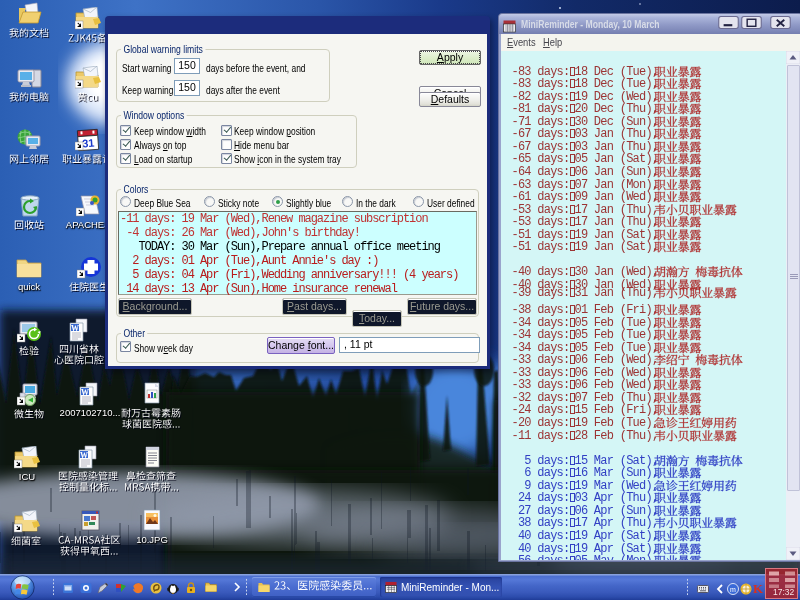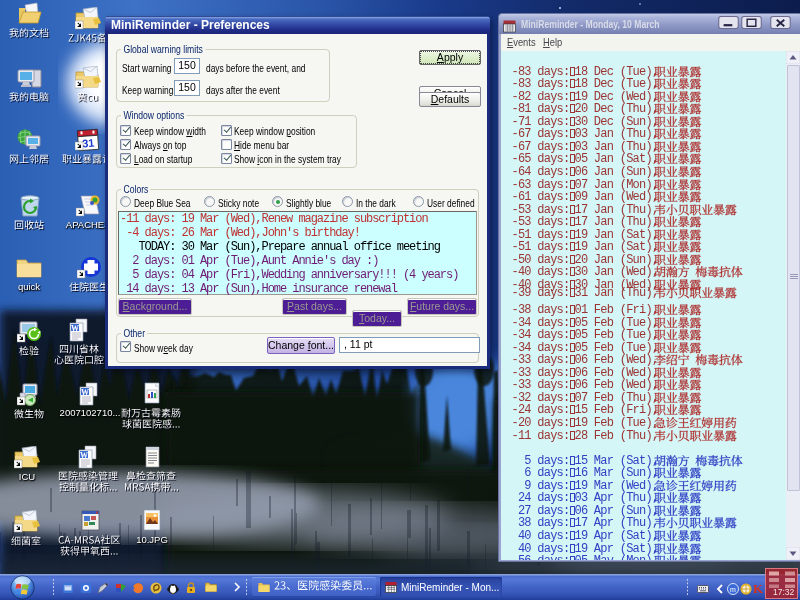--- a/index.html
+++ b/index.html
@@ -11,27 +11,27 @@
 #dlgtitle{position:absolute;left:0;top:0;right:0;height:18px;border-radius:4px 4px 0 0;
  background:linear-gradient(180deg,#0d2268 0%,#7a9ae0 8%,#4a6cc0 18%,#3a54ae 38%,#2b3d9a 60%,#202c86 80%,#1a2478 100%);
  color:#fff;font-size:12px;font-weight:bold;line-height:19px;padding-left:6px}
 #dlgface{position:absolute;left:3px;top:18px;width:379px;height:332px;background:#f6f6f2}
 .grp{position:absolute;border:1px solid #cfcfbe;border-radius:4px}
 .grplab{position:absolute;background:#f6f6f2;font-size:10.5px;color:#09266b;padding:0 3px;line-height:11px;transform:scaleX(0.82);transform-origin:0 0;white-space:nowrap}
 .lbl{position:absolute;font-size:10.5px;color:#000;white-space:nowrap;transform:scaleX(0.8);transform-origin:0 0;line-height:12px}
 .inp{position:absolute;background:#fff;border:1px solid #7f9db9;font-size:10.5px;text-align:center;line-height:13px}
 .btn{position:absolute;width:52px;height:17px;background:linear-gradient(180deg,#fdfdfd,#f0f0ec 50%,#e2e2da 85%,#d4d4c8);
  border:1px solid #888898;border-radius:2px;font-size:10.5px;text-align:center;line-height:14px;color:#000;white-space:nowrap;box-shadow:inset 0 1px 0 #fff}
-.btn.dis{background:#4c1d95;border-color:#c6c6b8;color:#9a9a90}
+.btn.dis{background:#0f172a;border-color:#c6c6b8;color:#9a9a90}
 .cb{position:absolute;width:11px;height:11px;background:#fdfdfd;border:1px solid #7a86a0;border-radius:1px;box-shadow:inset 1px 1px 1px #d0d4dc}
 .cb.on::after{content:"";position:absolute;left:1.5px;top:1px;width:5.5px;height:3px;border-left:1.8px solid #35564e;border-bottom:1.8px solid #35564e;transform:rotate(-50deg)}
 .rad{position:absolute;width:11px;height:11px;background:#f8f8f6;border:1px solid #8a96a8;border-radius:50%;box-shadow:inset 1px 1px 1px #c8ccd4}
 .rad.on::after{content:"";position:absolute;left:2.5px;top:2.5px;width:4px;height:4px;border-radius:50%;background:#2e9e48}
 #prev{position:absolute;left:10px;top:177px;width:359px;height:84px;background:#ccffff;border:1px solid #9a9a8e;border-top-color:#6a6a60;border-left-color:#6a6a60;font-family:"Liberation Mono",monospace;font-size:12px;letter-spacing:-1.05px;white-space:pre;line-height:14px;padding:0 0 0 1px}
-.pr{color:#c03232}.pk{color:#000}.pb{color:#701a75}
+.pr{color:#c03232}.pk{color:#000}.pb{color:#b91c1c}
 
 #win{position:absolute;left:498px;top:13px;width:305px;height:549px;background:#9aa4cc;border-radius:4px 4px 0 0;border:1px solid #6a74a0}
 #wtitle{position:absolute;left:0;top:0;right:0;height:20px;border-radius:4px 4px 0 0;
  background:linear-gradient(180deg,#c2cae6 0%,#aab4da 18%,#8f99c6 55%,#7e88b8 85%,#747eb0 100%);
  color:#d8dce8;font-size:12px;font-weight:bold;line-height:20px}
 #wmenu{position:absolute;left:2px;top:20px;width:300px;height:31px;background:#f4f4ee;font-size:11px;color:#46464e;line-height:17px}
 #wlist{position:absolute;left:2px;top:37px;width:287px;height:509px;background:#d4f6f6;overflow:hidden}
 .ll{position:absolute;left:4px;height:13px;font-family:"Liberation Mono",monospace;font-size:12px;letter-spacing:-0.75px;white-space:pre;line-height:12.4px}
 .ll svg{position:absolute;left:149px;top:0px}
 .lneg{color:#9c3434}.lpos{color:#3240c4}
@@ -426,21 +426,20 @@
       <div style="height:25px"><svg width="26" height="24" viewBox="0 0 26 24">
           <path d="M5,1 L21,1 L21,21 L5,21 Z" fill="#f8f9fc" stroke="#8899aa" stroke-width="0.7"></path>
 <rect x="7" y="4" width="12" height="11" fill="#e89038"></rect>
 <path d="M7,15 L11,9 L14,13 L16,11 L19,15 Z" fill="#703818"></path>
           <rect x="7" y="4" width="12" height="4" fill="#f8c060"></rect>
           <circle cx="16" cy="6.5" r="1.5" fill="#fff8e0"></circle>
         </svg></div>
       <div class="ilab">10.JPG</div>
     </div>
 <div id="dlg">
-<div id="dlgtitle">MiniReminder - Preferences</div>
 <div id="dlgface">
 <div class="grp" style="left:8px;top:15px;width:214px;height:53px"></div>
 <div class="grplab" style="left:13px;top:10px">Global warning limits</div>
 <div class="lbl" style="left:14px;top:28px">Start warning</div>
 <div class="inp" style="left:66px;top:24px;width:26px;height:16px">150</div>
 <div class="lbl" style="left:98px;top:28px">days before the event, and</div>
 <div class="lbl" style="left:14px;top:50px">Keep warning</div>
 <div class="inp" style="left:66px;top:46px;width:26px;height:16px">150</div>
 <div class="lbl" style="left:98px;top:50px">days after the event</div>
 <div class="btn" style="left:311px;top:16px;width:62px;height:15px;line-height:12px;background:linear-gradient(180deg,#eef6e4,#ddeeca 55%,#cfe6ba);outline:1px dotted #444;outline-offset:-2.5px;border-color:#666"><u>A</u>pply</div>
@@ -562,23 +561,20 @@
           </svg></div>
 <div class="ll lneg" style="top:165.2px"> -53 days:<span class="tofu"></span>17 Jan (Thu),<svg width="100" height="14" viewBox="0 0 100 14">
             <use href="#S1" fill="#b02828" stroke="#b02828" stroke-width="0.25"></use>
           </svg></div>
 <div class="ll lneg" style="top:177.7px"> -51 days:<span class="tofu"></span>19 Jan (Sat),<svg width="100" height="14" viewBox="0 0 100 14">
             <use href="#S1" fill="#b02828" stroke="#b02828" stroke-width="0.25"></use>
           </svg></div>
 <div class="ll lneg" style="top:190.2px"> -51 days:<span class="tofu"></span>19 Jan (Sat),<svg width="100" height="14" viewBox="0 0 100 14">
             <use href="#S1" fill="#b02828" stroke="#b02828" stroke-width="0.25"></use>
           </svg></div>
-<div class="ll lneg" style="top:202.8px"> -50 days:<span class="tofu"></span>20 Jan (Sun),<svg width="100" height="14" viewBox="0 0 100 14">
-            <use href="#S1" fill="#b02828" stroke="#b02828" stroke-width="0.25"></use>
-          </svg></div>
 <div class="ll lneg" style="top:215.4px"> -40 days:<span class="tofu"></span>30 Jan (Wed),<svg width="100" height="14" viewBox="0 0 100 14">
             <use href="#S3" fill="#b02828" stroke="#b02828" stroke-width="0.25"></use>
           </svg></div>
 <div class="ll lneg" style="top:227.9px"> -40 days:<span class="tofu"></span>30 Jan (Wed),<svg width="100" height="14" viewBox="0 0 100 14">
             <use href="#S1" fill="#b02828" stroke="#b02828" stroke-width="0.25"></use>
           </svg></div>
 <div class="ll lneg" style="top:236px"> -39 days:<span class="tofu"></span>31 Jan (Thu),<svg width="100" height="14" viewBox="0 0 100 14">
             <use href="#S2" fill="#b02828" stroke="#b02828" stroke-width="0.25"></use>
           </svg></div>
 <div class="ll lneg" style="top:253.0px"> -38 days:<span class="tofu"></span>01 Feb (Fri),<svg width="100" height="14" viewBox="0 0 100 14">

